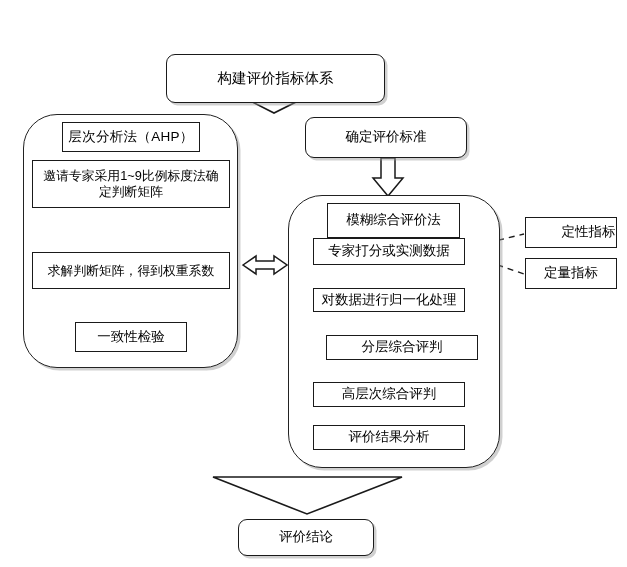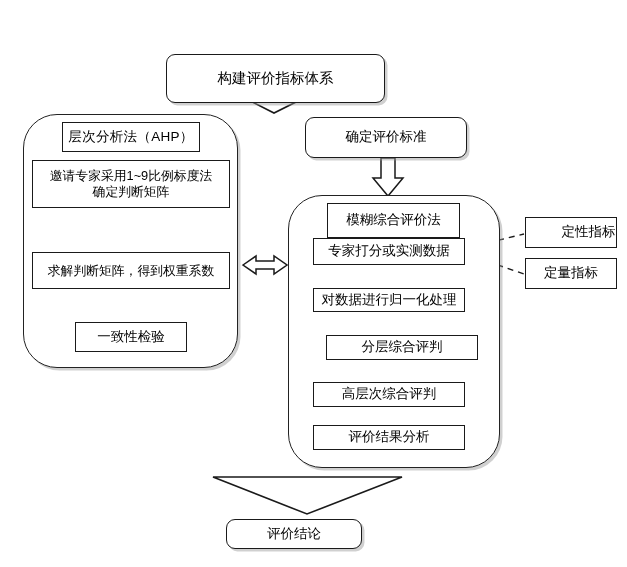--- a/index.html
+++ b/index.html
@@ -100,21 +100,21 @@
   <div class="node rounded fs14" style="left:305px; top:117px; width:162px; height:41px; box-shadow:2.5px 2.5px 0 rgba(150,150,150,0.45);">
     <span>确定评价标准</span>
   </div>
 
   <div class="container-box" style="left:23px; top:114px; width:215px; height:254px;"></div>
 
   <div class="node fs14 ahp-label" style="left:62px; top:122px; width:138px; height:30px;">
     <span>层次分析法（AHP）</span>
   </div>
 
-  <div class="node fs13" style="left:32px; top:160px; width:198px; height:48px; padding:0 11px;">
+  <div class="node fs13" style="left:32px; top:160px; width:198px; height:48px; padding:0 5px;">
     <span>邀请专家采用1~9比例标度法确定判断矩阵</span>
   </div>
 
   <div class="node fs13" style="left:32px; top:252px; width:198px; height:37px; padding:0 5px;">
     <span>求解判断矩阵，得到权重系数</span>
   </div>
 
   <div class="node fs14" style="left:75px; top:322px; width:112px; height:30px;">
     <span>一致性检验</span>
   </div>
@@ -146,17 +146,17 @@
   </div>
 
   <div class="node fs14" style="left:525px; top:217px; width:92px; height:31px;padding-left:35px;">
     <span>定性指标</span>
   </div>
 
   <div class="node fs14" style="left:525px; top:258px; width:92px; height:31px;">
     <span>定量指标</span>
   </div>
 
-  <div class="node rounded fs14" style="left:226px; top:519px; width:136px; height:30px; box-shadow:2.5px 2.5px 0 rgba(150,150,150,0.45);justify-content:center;">
+  <div class="node rounded fs14" style="left:238px; top:519px; width:136px; height:37px; box-shadow:2.5px 2.5px 0 rgba(150,150,150,0.45);justify-content:center;">
     <span>评价结论</span>
   </div>
 
 </div>
 
 </body></html>

